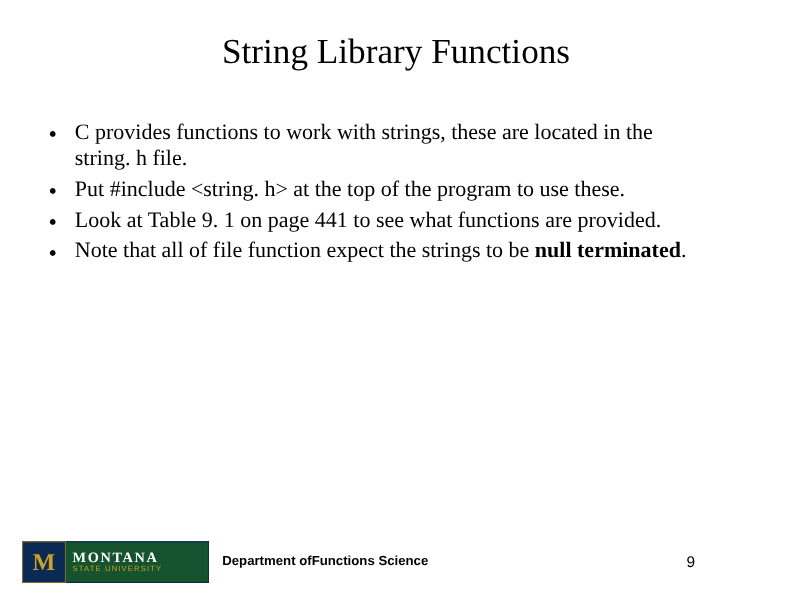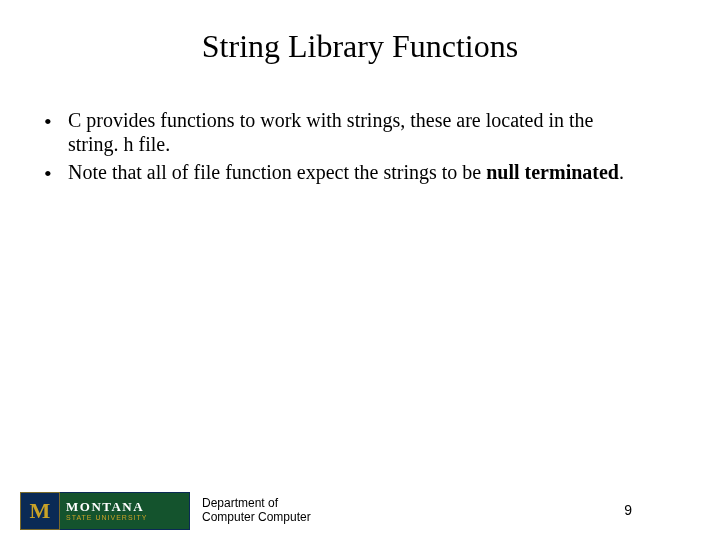--- a/index.html
+++ b/index.html
@@ -108,24 +108,24 @@
   }
   .msu-word .w2 {
     font-family: Arial, sans-serif;
     font-size: 7px;
     letter-spacing: 1px;
     line-height: 1.3;
     color: #c9a227;
   }
   .dept {
     display: flex;
-    flex-direction: column;
+    flex-direction: row;
     justify-content: center;
     font-family: Arial, Helvetica, sans-serif;
-    font-weight: normal;
+    font-weight: bold;
     font-size: 12px;
     line-height: 1.15;
     color: #000;
     margin-left: 4px;
   }
   .pagenum {
     position: absolute;
     right: 32px;
     bottom: 22px;
     font-family: Arial, Helvetica, sans-serif;
@@ -136,35 +136,37 @@
 </head>
 <body>
 
 <div class="slide">
 
   <div class="title">String Library Functions</div>
 
   <div class="body">
     <ul class="bullets">
       <li><span>C provides functions to work with strings, these are located in the string. h file.</span><span class="bold"></span><span></span></li>
+      <li><span>Put #include &lt;string. h&gt; at the top of the program to use these.</span><span class="bold"></span><span></span></li>
+      <li><span>Look at Table 9. 1 on page 441 to see what functions are provided.</span><span class="bold"></span><span></span></li>
       <li><span>Note that all of file function expect the strings to be </span><span class="bold">null terminated</span><span>.</span></li>
     </ul>
   </div>
 
   <div class="footer">
     <div class="msu-logo">
       <div class="msu-crest">
         <div class="m">M</div>
       </div>
       <div class="msu-word">
         <div class="w1">MONTANA</div>
         <div class="w2">STATE UNIVERSITY</div>
       </div>
     </div>
     <div class="dept">
       <span>Department of</span>
-      <span>Computer Computer</span>
+      <span>Functions Science</span>
     </div>
   </div>
 
   <div class="pagenum">9</div>
 
 </div>
 
 </body></html>

